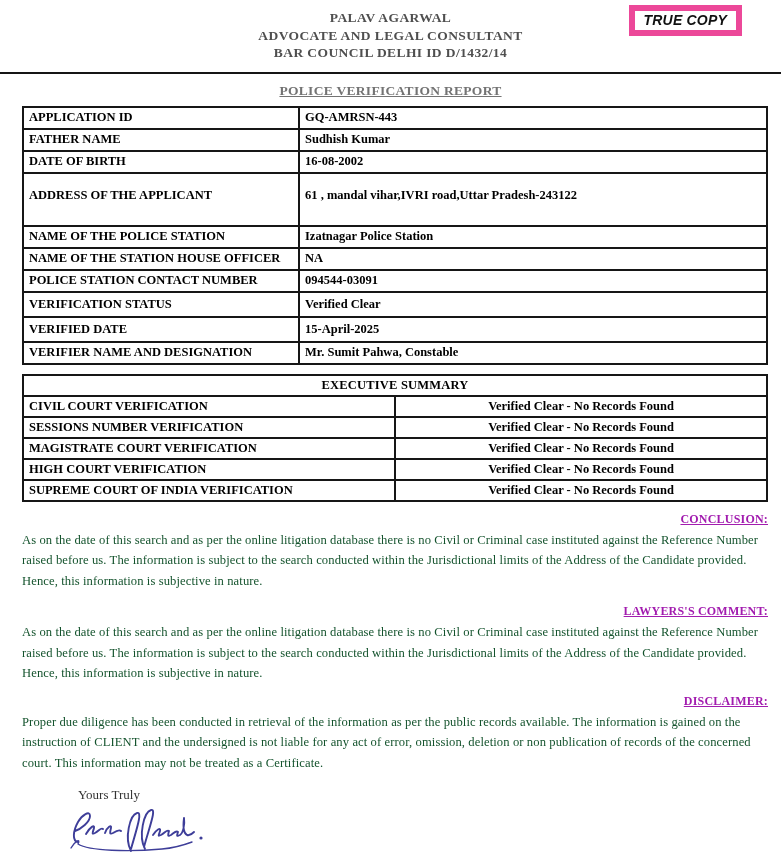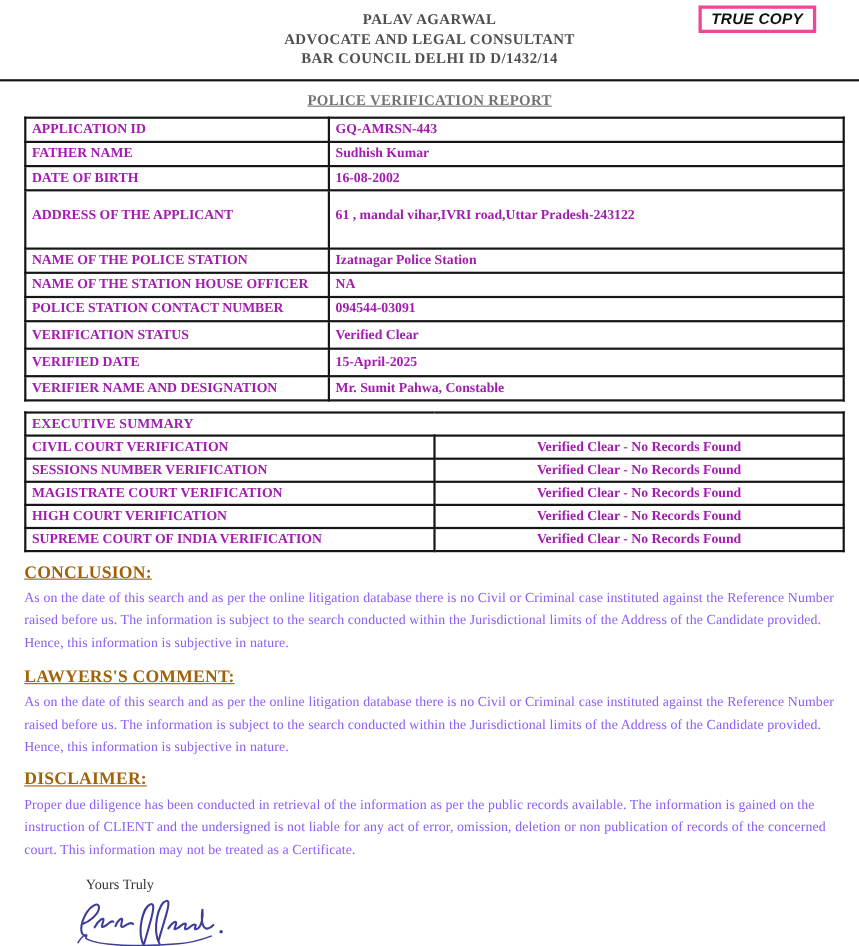--- a/index.html
+++ b/index.html
@@ -19,21 +19,21 @@
     font-size: 13.5px;
     font-weight: bold;
     color: #4f4f4f;
     line-height: 17.5px;
     letter-spacing: 0.4px;
   }
   .stamp {
     position: absolute;
     top: 5px;
     right: 39px;
-    border: 3px solid #ec4899;
+    border: 6px solid #ec4899;
     padding: 1px 9px 2px 9px;
     font-family: "Liberation Sans", "DejaVu Sans", sans-serif;
     font-weight: bold;
     font-style: italic;
     font-size: 14px;
     color: #111111;
     letter-spacing: 0.2px;
     background: #ffffff;
   }
   .rule { height: 2px; background: #151515; margin-top: 10px; }
@@ -54,46 +54,47 @@
     border-collapse: collapse;
     border: 2px solid #161616;
     table-layout: fixed;
   }
   .details-table { margin-top: 7px; }
   .summary-table { margin-top: 9px; }
   table.doc-table td {
     border: 2px solid #161616;
     font-size: 12.5px;
     font-weight: bold;
-    color: #a21caf;
+    color: #000000;
     padding: 2px 5px;
     overflow: hidden;
     white-space: nowrap;
   }
   .details-table td.lbl { width: 276px; }
   .details-table td { height: 22px; }
   .details-table tr.tall td { height: 53px; vertical-align: top; padding-top: 14px; }
   .details-table tr.roomy td { height: 25px; }
   .summary-table td { height: 20px; }
   .summary-table td.lbl { width: 276px; }
   .summary-table td.val { text-align: center; }
-  .summary-table td.caption { text-align: left; letter-spacing: 0.2px; margin-top: 28px; }
+  .summary-table td.caption { text-align: center; letter-spacing: 0.2px; margin-top: 28px; }
   
   .section-heading {
-    font-size: 16px;
-    font-weight: bold;
-    color: #a16207;
+    font-size: 12px;
+    font-weight: bold;
+    color: #a21caf;
     text-decoration: underline;
     margin-top: 13px;
     letter-spacing: 0.2px;
+    text-align: right;
   }
   .section-body {
     font-size: 12.6px;
     line-height: 20.5px;
-    color: #8b5cf6;
+    color: #14532d;
     margin-top: 3px;
     letter-spacing: 0.1px;
   }
   .section-heading.tight { margin-top: 10px; }
   
   .closing { margin-top: 14px; margin-left: 56px; font-size: 13px; color: #333333; }
   .signature { margin-left: 42px; margin-top: 4px; height: 50px; }
   .signature svg { display: block; }
   .sig-stroke { fill: none; stroke: var(--ink, #3e3e99); stroke-width: 1.9; stroke-linecap: round; stroke-linejoin: round; }
   .sig-stroke.thin { stroke-width: 1.4; }

